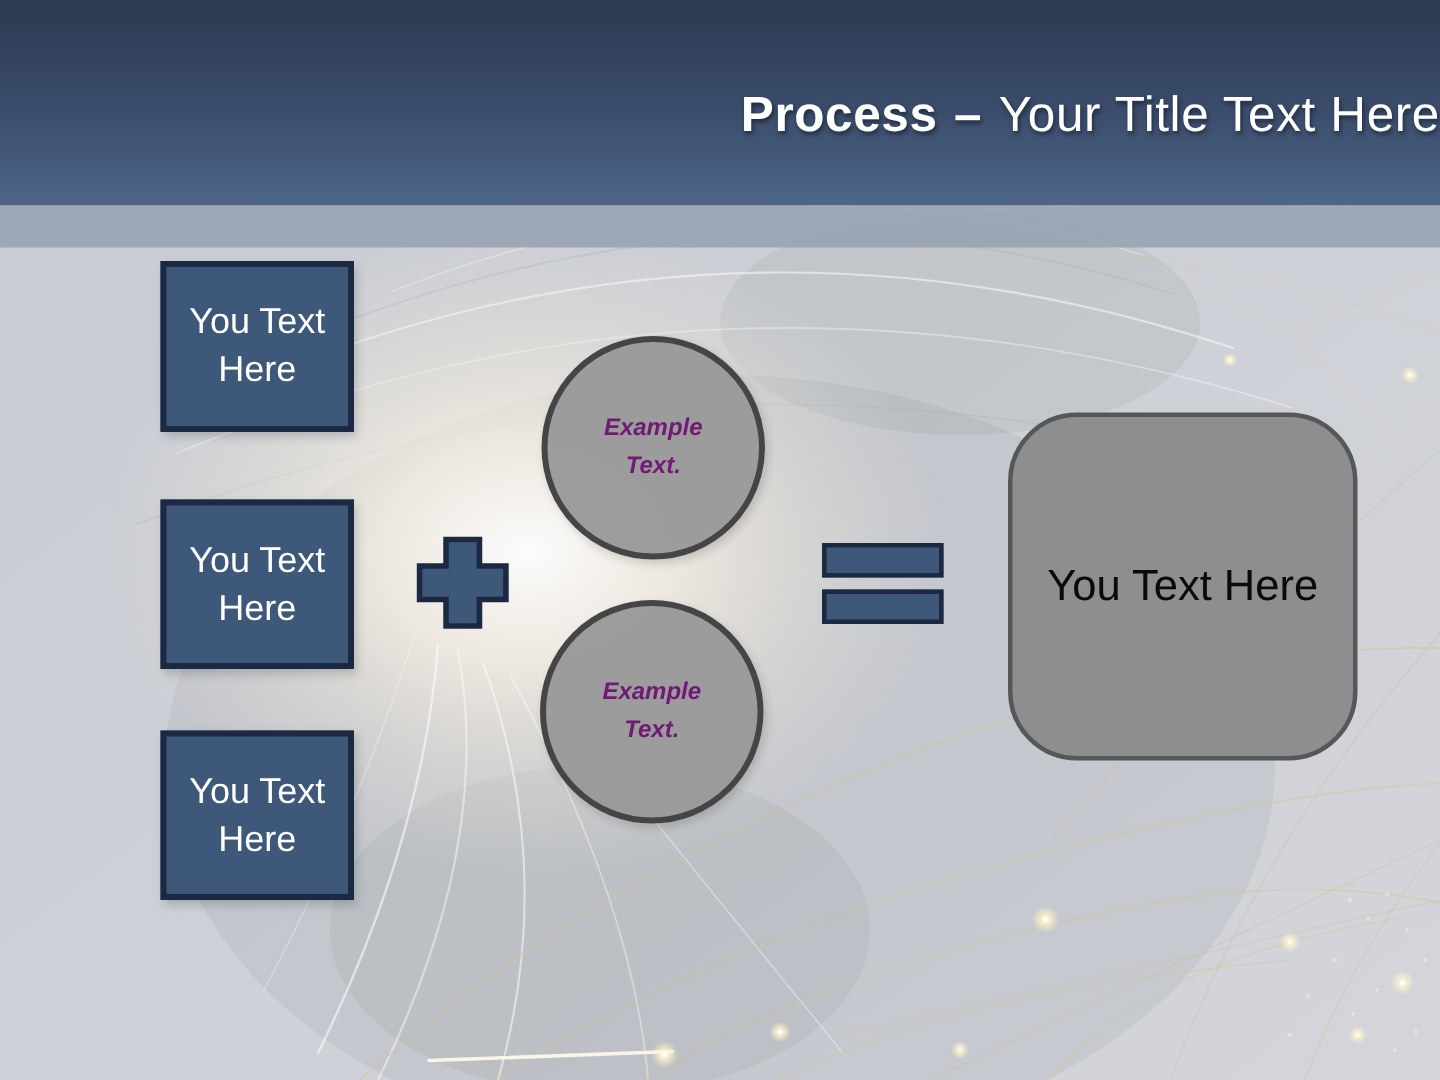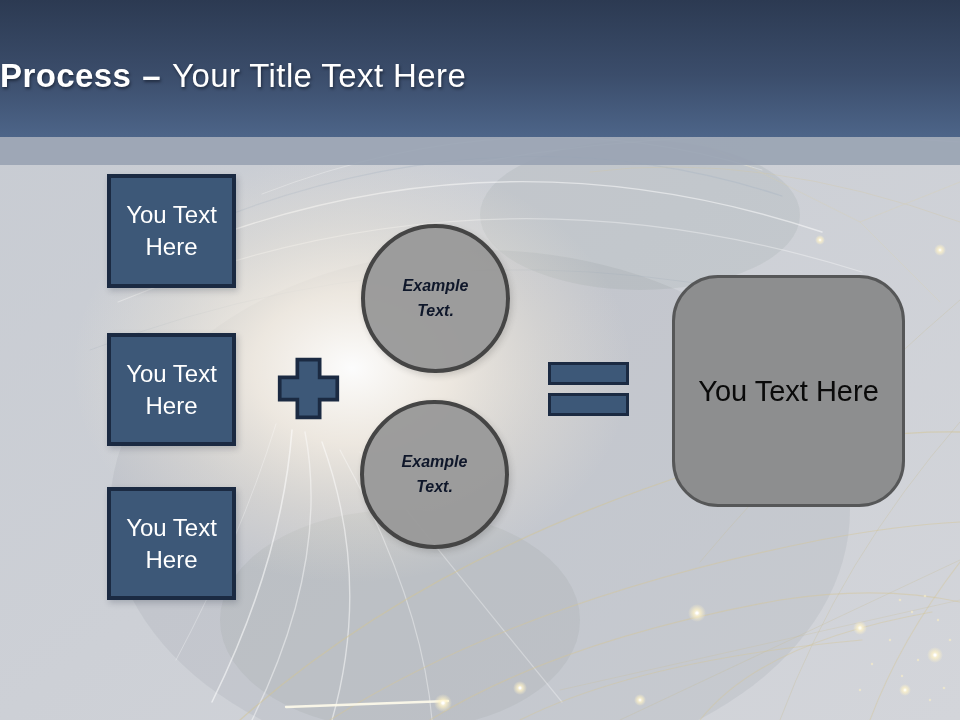--- a/index.html
+++ b/index.html
@@ -7,21 +7,21 @@
     position:relative; width:960px; height:720px; overflow:hidden;
     font-family:"Liberation Sans", sans-serif;
     background:#c9cdd3;
   }
   .bg { position:absolute; inset:0; width:960px; height:720px; display:block; }
 
   
   .header {
     position:absolute; top:0; left:0; width:960px; height:137px;
     background:linear-gradient(180deg,#2c3a52 0%,#3b4d6b 55%,#4d6589 100%);
-    display:flex; align-items:center; justify-content:flex-start;
+    display:flex; align-items:center; justify-content:flex-end;
   }
   .title {
     margin:0; padding-top:14px; color:#ffffff; font-size:33px; font-weight:400;
     letter-spacing:0.4px; text-shadow:1px 2px 3px rgba(5,10,20,0.5); white-space:nowrap;
   }
   .t-bold { font-weight:700; }
   .t-sep  { margin:0 11px; font-weight:700; }
 
   .band {
     position:absolute; top:137px; left:0; width:960px; height:28px;
@@ -41,21 +41,21 @@
   .box2 { top:333px; height:113px; }
   .box3 { top:487px; height:113px; }
 
   
   .plus { position:absolute; left:276px; top:356px; width:65px; height:65px; }
 
   
   .circle {
     position:absolute; width:149px; height:149px; border-radius:50%;
     box-sizing:border-box; background:rgba(153,153,153,0.96); border:4px solid #454545;
-    color:#0f172a; font-weight:700; font-style:italic; font-size:16px; line-height:1.55;
+    color:#701a75; font-weight:700; font-style:italic; font-size:16px; line-height:1.55;
     text-align:center; display:flex; align-items:center; justify-content:center;
     box-shadow:2px 3px 6px rgba(40,40,40,0.18);
   }
   .circle span { width:94px; }
   .circle1 { left:361px; top:224px; }
   .circle2 { left:360px; top:400px; }
 
   
   .equals { position:absolute; left:548px; top:362px; display:flex; flex-direction:column; gap:8px; }
   .eq-bar {

